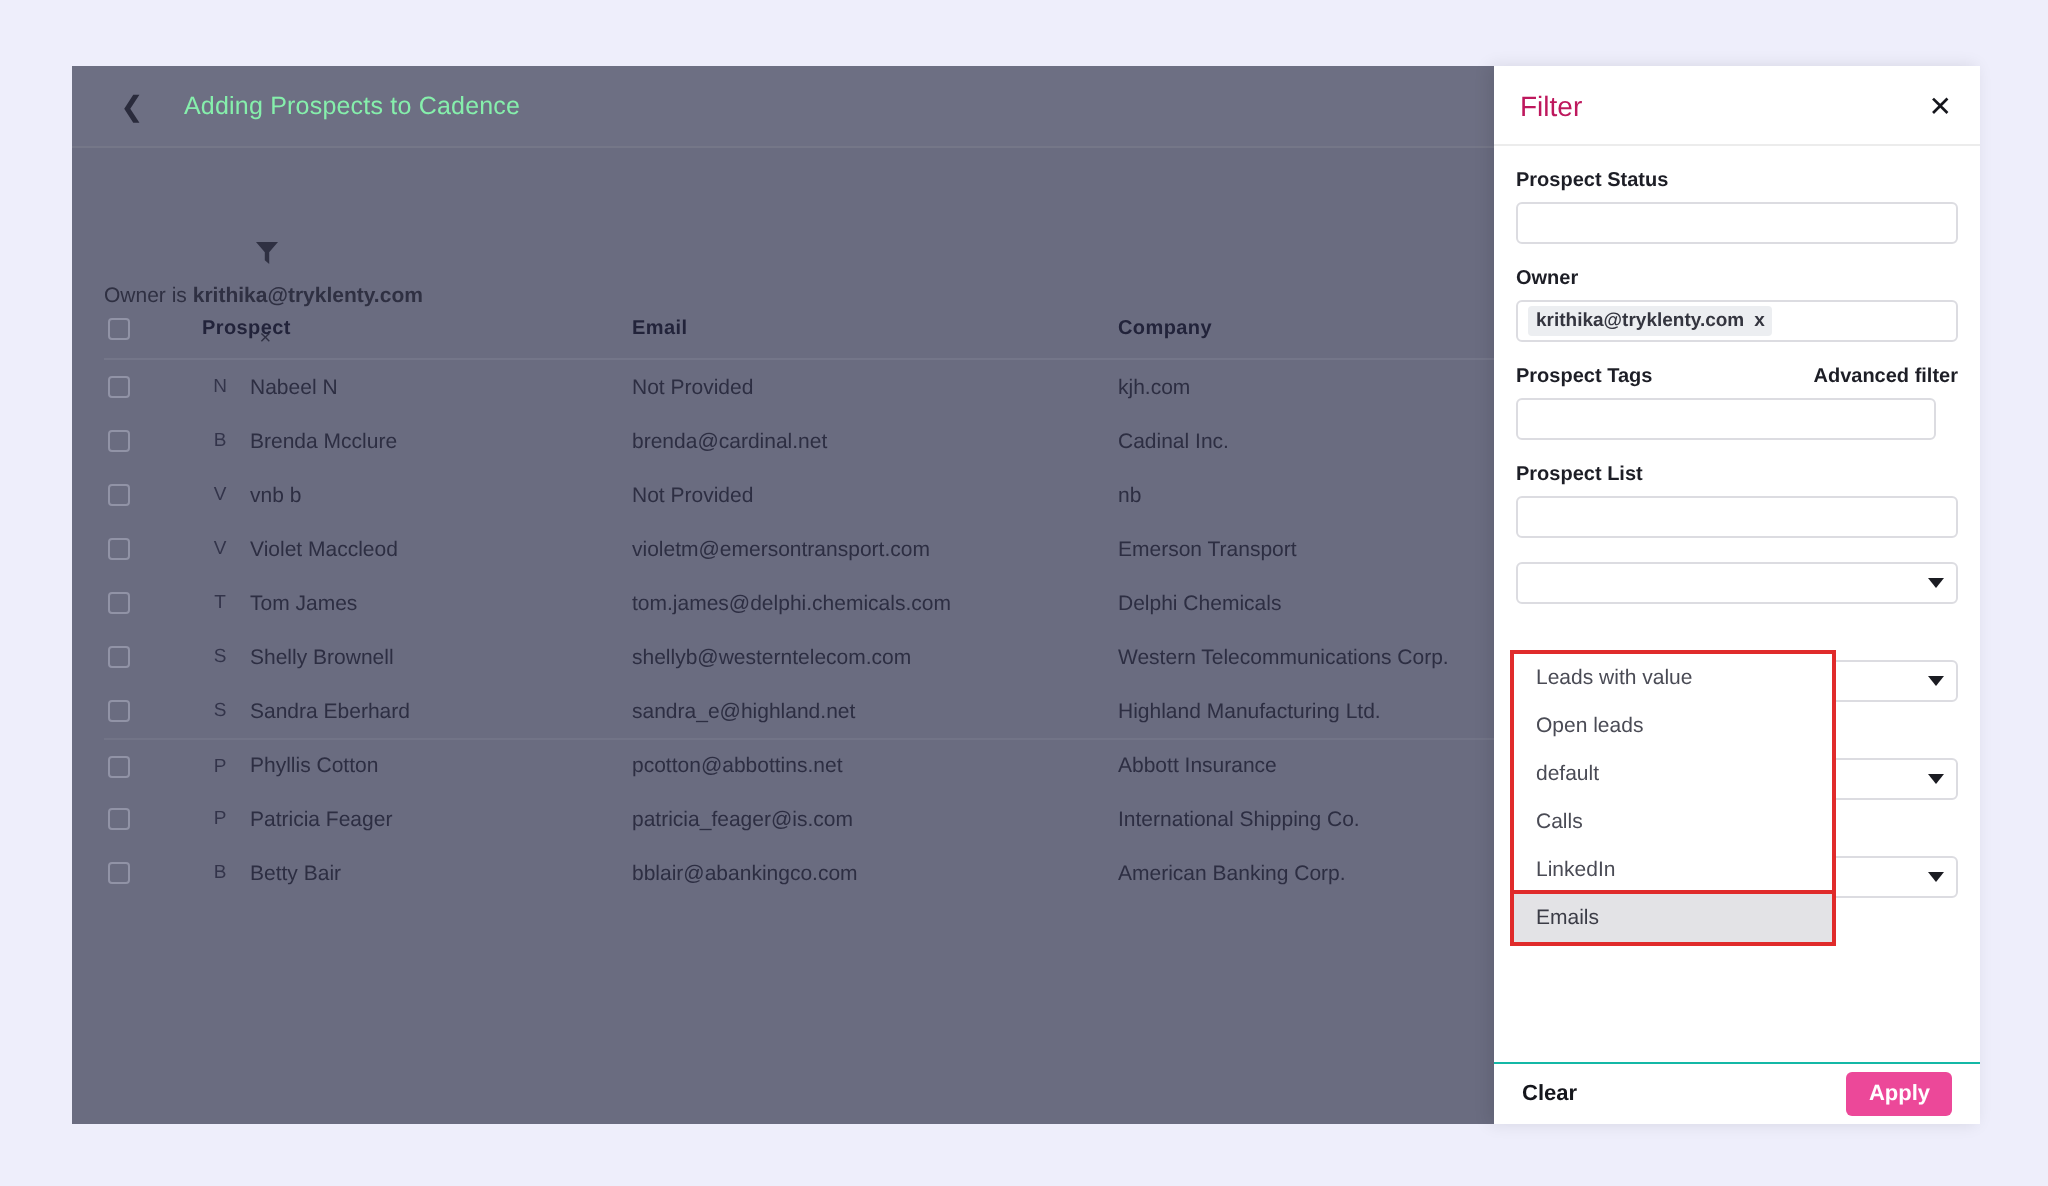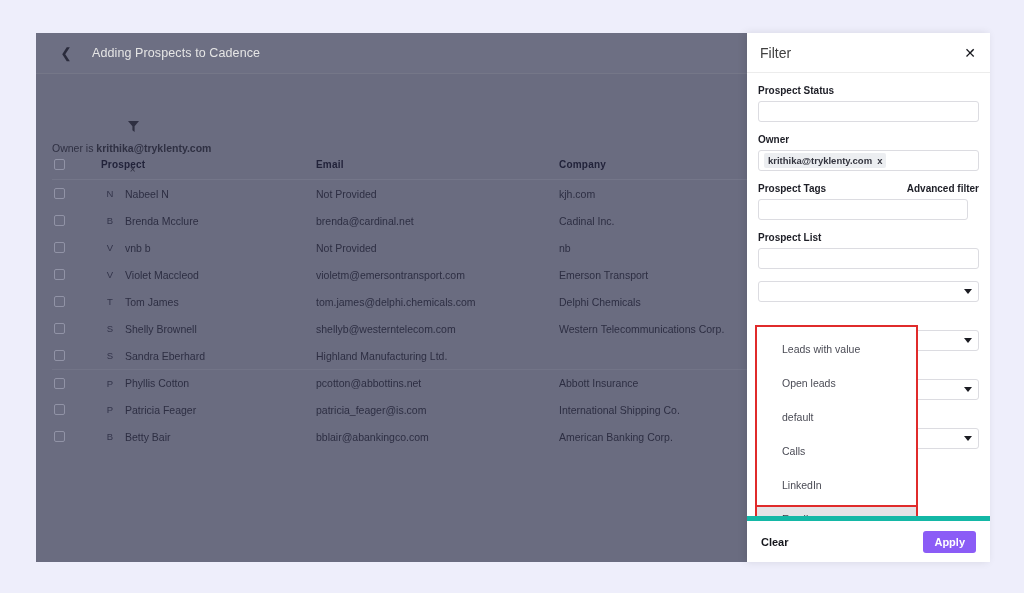--- a/index.html
+++ b/index.html
@@ -46,21 +46,21 @@
     align-items: center;
     justify-content: center;
     color: #2a2b3c;
     font-size: 14px;
     line-height: 1;
     margin-right: 18px;
     cursor: pointer;
   }
   .app-title {
     font-size: 12.5px;
-    color: #e5e5e5;
+    color: #86efac;
     letter-spacing: .1px;
   }
 
   
   .chip-row {
     position: absolute;
     left: 16px;
     top: 88px;
     display: flex;
     align-items: center;
@@ -152,21 +152,21 @@
     height: 40px;
     border-bottom: 1px solid #ececec;
     display: flex;
     align-items: center;
     justify-content: space-between;
     padding: 0 14px 0 13px;
     flex-shrink: 0;
   }
   .panel-title {
     font-size: 14px;
-    color: #404040;
+    color: #be185d;
     font-weight: normal;
   }
   .close-icon {
     font-size: 14px;
     color: #15161c;
     cursor: pointer;
     line-height: 1;
   }
 
   .panel-body {
@@ -248,55 +248,54 @@
     top: 252px;
     width: 163px;
     background: #fff;
     border: 2px solid #e02b2b;
     z-index: 20;
   }
   .dd-item {
     height: 24px;
     display: flex;
     align-items: center;
-    padding-left: 25px;
+    padding-left: 11px;
     font-size: 10.5px;
     color: #4a4b55;
     cursor: pointer;
-    margin-top: 10px;
   }
   .dd-item.selected {
     background: #e3e3e6;
     color: #3b3c46;
     box-shadow: 0 0 0 2px #e02b2b;
     position: relative;
     z-index: 1;
   }
 
   
   .panel-foot {
-    height: 46px;
-    border-top: 5px solid #14b8a6;
+    height: 31px;
+    border-top: 1px solid #14b8a6;
     display: flex;
     align-items: center;
     justify-content: space-between;
     padding: 0 14px 0 14px;
     flex-shrink: 0;
   }
   .clear-btn {
     font-size: 11px;
     font-weight: bold;
     color: #15161c;
     background: none;
     border: none;
     cursor: pointer;
     font-family: inherit;
   }
   .apply-btn {
-    background: #8b5cf6;
+    background: #ec4899;
     color: #fff;
     font-size: 11px;
     font-weight: bold;
     border: none;
     border-radius: 3px;
     padding: 5px 11px;
     cursor: pointer;
     font-family: inherit;
   }
 </style>
@@ -399,20 +398,21 @@
             <div class="c-company td">Western Telecommunications Corp.</div>
           </div>
           <div class="trow">
             <div class="cb-cell">
               <span class="checkbox"></span>
             </div>
             <div class="c-prospect">
               <span class="avatar">S</span>
               <span class="td">Sandra Eberhard</span>
             </div>
+            <div class="c-email td">sandra_e@highland.net</div>
             <div class="c-company td">Highland Manufacturing Ltd.</div>
           </div>
           <div class="trow">
             <div class="cb-cell">
               <span class="checkbox"></span>
             </div>
             <div class="c-prospect">
               <span class="avatar">P</span>
               <span class="td">Phyllis Cotton</span>
             </div>

